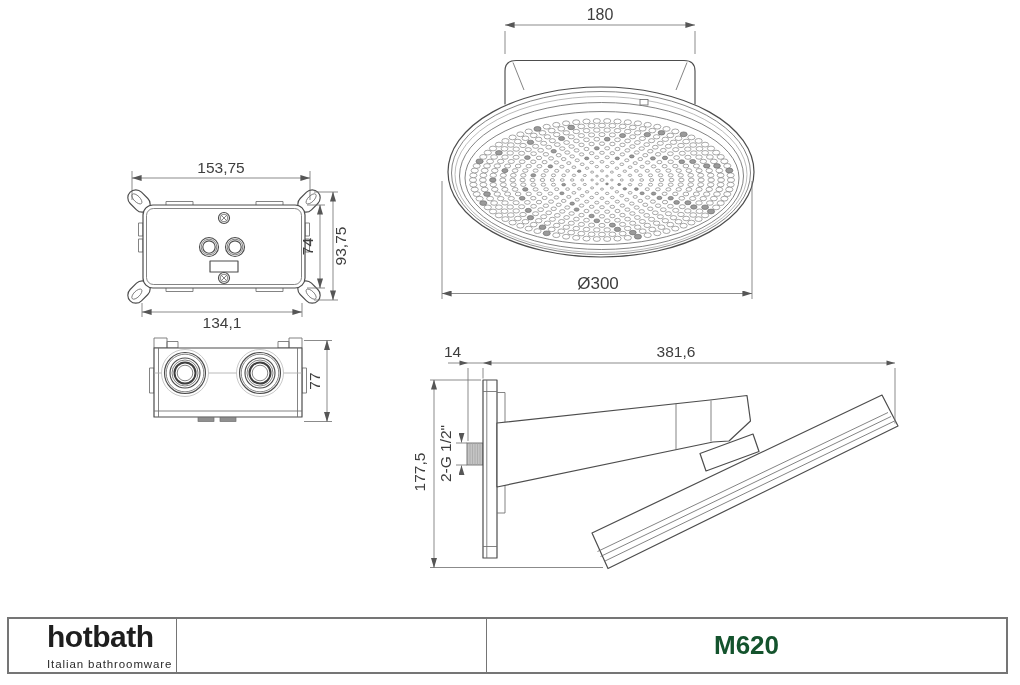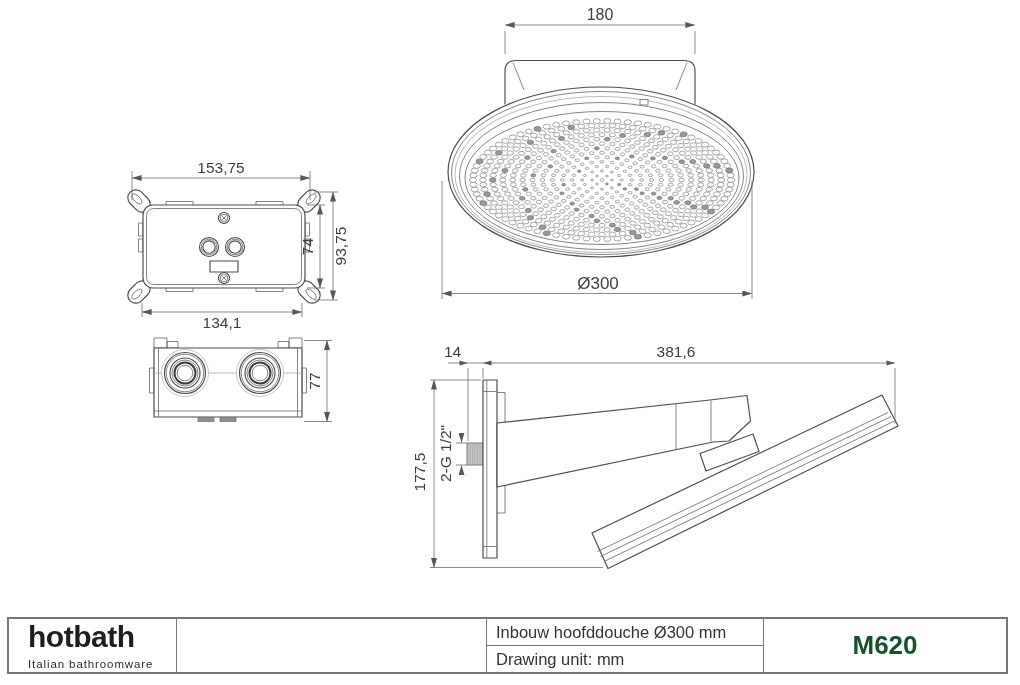--- a/index.html
+++ b/index.html
@@ -20,21 +20,21 @@
   .thr {fill:#c4c4c4;stroke:#6e6e6e;stroke-width:.9}
   .dim{font:15.5px "Liberation Sans",sans-serif;fill:#3e3e3e}
   .dimL{font:17px "Liberation Sans",sans-serif;fill:#3e3e3e}
   .noz {fill:#fff;stroke:#787878;stroke-width:.65}
   .nozf{fill:#9a9a9a;stroke:#6a6a6a;stroke-width:.65}
   
   .titleblock{position:absolute;left:7px;top:617px;width:1001px;height:57px;
     border:2px solid #757575;display:flex;box-sizing:border-box;background:#fff}
   .tb-cell{box-sizing:border-box;height:100%}
   .tb-logo{width:168px;border-right:1.5px solid #757575;display:flex;flex-direction:column;
-    justify-content:center;padding-left:19px}
+    justify-content:center;padding-left:38px}
   .brand{font:700 30px "Liberation Sans",sans-serif;color:#1e1e1e;letter-spacing:-.5px;line-height:1}
   .tagline{font:400 11.5px "Liberation Sans",sans-serif;color:#2a2a2a;letter-spacing:.9px;margin-top:6px}
   .tb-spacer{width:310px;border-right:1.5px solid #757575}
   .tb-desc{width:277px;border-right:1.5px solid #757575;display:flex;flex-direction:column}
   .tb-desc-row{flex:1;display:flex;align-items:center;padding-left:9px;
     font:16.5px "Liberation Sans",sans-serif;color:#333;border-bottom:1.2px solid #757575}
   .tb-desc-row.last{border-bottom:none}
   .tb-model{flex:1;display:flex;align-items:center;justify-content:center;
     font:700 26px "Liberation Sans",sans-serif;color:#14532d}
 </style>
@@ -764,18 +764,14 @@
     <text class="dim" transform="rotate(-90 424.5 472)" x="424.5" y="472" text-anchor="middle">177,5</text>
   </g>
 </svg>
 
 <div class="titleblock">
   <div class="tb-cell tb-logo">
     <div class="brand">hotbath</div>
     <div class="tagline">Italian bathroomware</div>
   </div>
   <div class="tb-cell tb-spacer"></div>
-  <div class="tb-cell tb-desc">
-    <div class="tb-desc-row">Inbouw hoofddouche Ø300 mm</div>
-    <div class="tb-desc-row last">Drawing unit: mm</div>
-  </div>
   <div class="tb-cell tb-model">M620</div>
 </div>
 
 </body></html>

